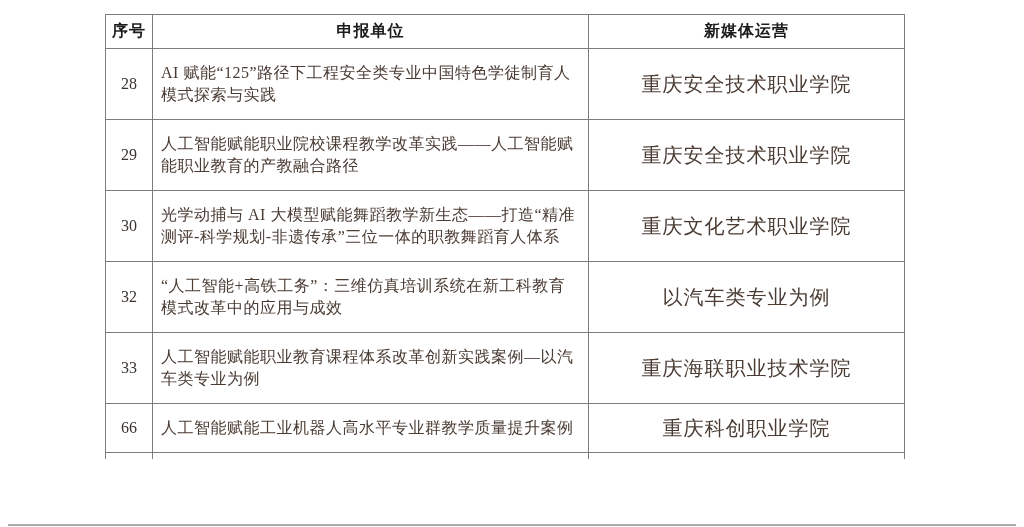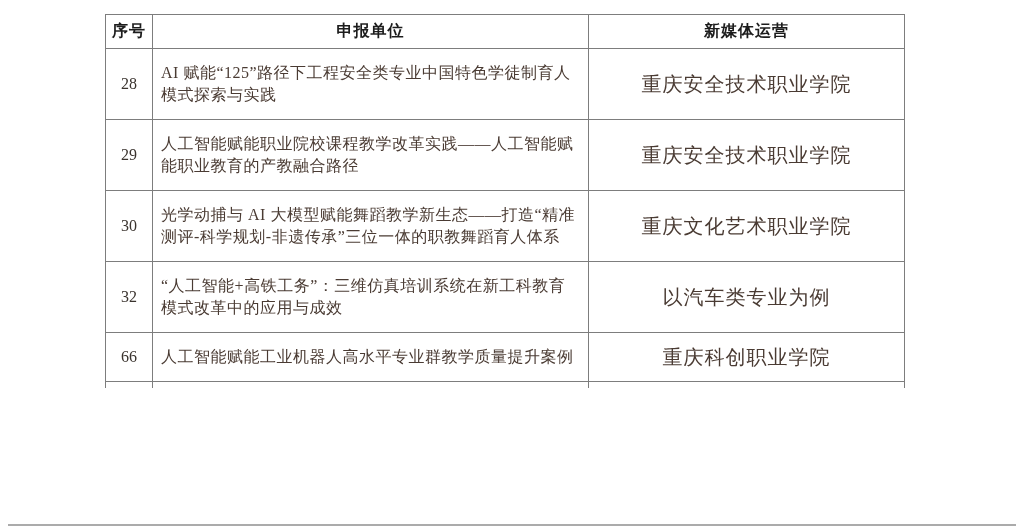--- a/index.html
+++ b/index.html
@@ -118,20 +118,25 @@
     <td class="num">30</td>
     <td class="case">光学动捕与 AI 大模型赋能舞蹈教学新生态——打造“精准测评-科学规划-非遗传承”三位一体的职教舞蹈育人体系</td>
     <td class="org">重庆文化艺术职业学院</td>
   </tr>
           <tr>
     <td class="num">32</td>
     <td class="case">“人工智能+高铁工务”：三维仿真培训系统在新工科教育模式改革中的应用与成效</td>
     <td class="org">以汽车类专业为例</td>
   </tr>
           <tr>
+    <td class="num">33</td>
+    <td class="case">人工智能赋能职业教育课程体系改革创新实践案例—以汽车类专业为例</td>
+    <td class="org">重庆海联职业技术学院</td>
+  </tr>
+          <tr>
     <td class="num">66</td>
     <td class="case">人工智能赋能工业机器人高水平专业群教学质量提升案例</td>
     <td class="org">重庆科创职业学院</td>
   </tr>
           <tr class="partial">
             <td></td>
             <td></td>
             <td></td>
           </tr>
         </tbody>

